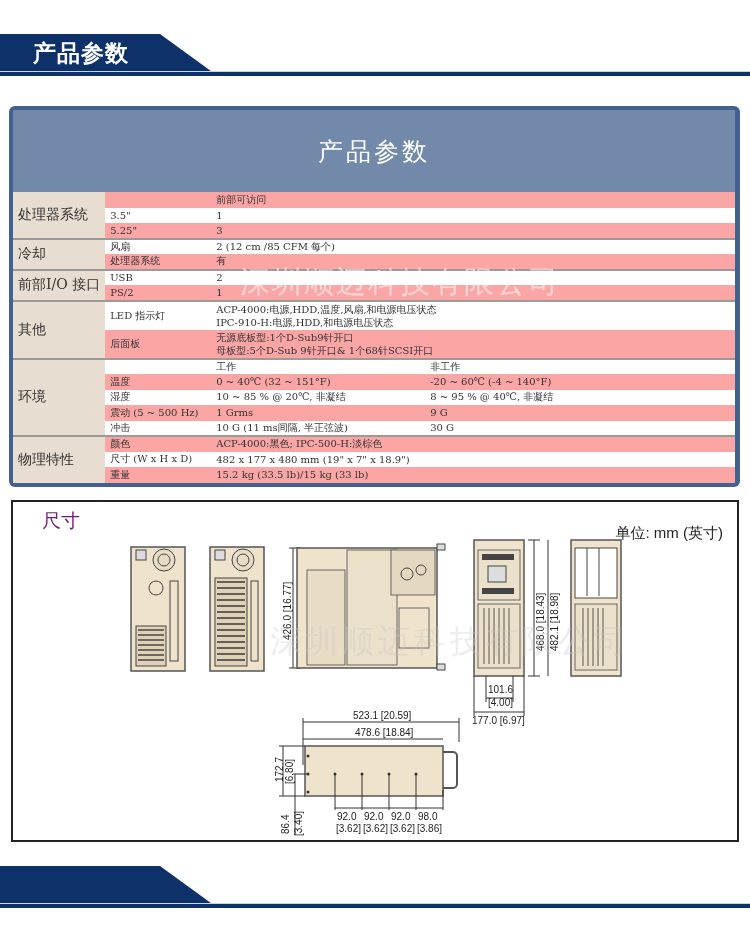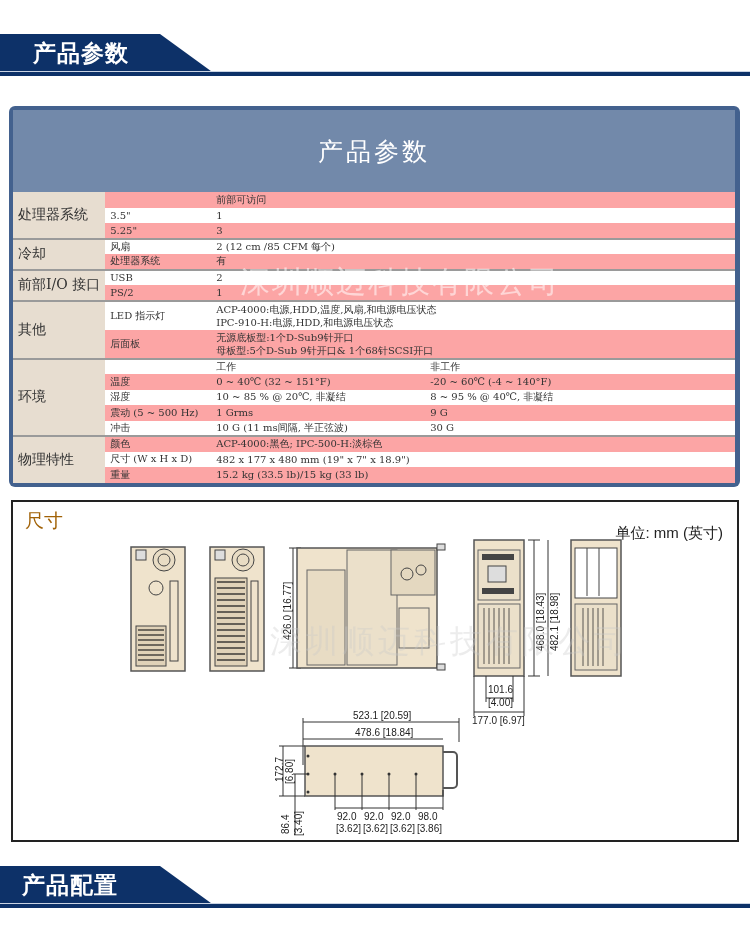--- a/index.html
+++ b/index.html
@@ -20,21 +20,21 @@
   td { height: 15.5px; padding: 0 5px; vertical-align: middle; white-space: nowrap; }
   td.cat { width: 92px; background: #e7ddd0; font-size: 14px; }
   td.sub { width: 106px; }
   td.val { width: 214px; }
   tr.w td:not(.cat) { background: #ffffff; }
   tr.g td:not(.cat) { background: #fca5a5; }
   tr.grp td { border-top: 2px solid #9a9a9a; }
   tr.tall td { height: 29px; line-height: 13px; }
 
   .dim { position: absolute; left: 11px; top: 500px; width: 728px; height: 342px; border: 2px solid #222; background: #fff; }
-  .dim-title { position: absolute; left: 12px; top: 6px; color: #a16207; font-family: Liberation Mono, monospace; font-size: 19px; }
+  .dim-title { position: absolute; left: 29px; top: 6px; color: #701a75; font-family: Liberation Mono, monospace; font-size: 19px; }
   .dim-unit { position: absolute; right: 14px; top: 22px; font-family: "Liberation Sans", sans-serif; font-size: 15px; color: #222; }
   .drawing { position: absolute; }
   .lbl { font-family: "Liberation Sans", sans-serif; font-size: 10px; fill: #222; }
 
   .wm { position: absolute; left: 240px; top: 262px; font-family: "DejaVu Sans", sans-serif; font-size: 30px; color: rgba(255,255,255,0.55); letter-spacing: 2px; pointer-events: none; }
   .wm2 { position: absolute; left: 270px; top: 620px; font-family: "DejaVu Sans", sans-serif; font-size: 32px; color: rgba(200,200,200,0.35); letter-spacing: 4px; pointer-events: none; }
 </style>
 </head>
 <body>
 
@@ -309,14 +309,13 @@
     <text class="lbl" x="88" y="122">[3.62]</text>
     <text class="lbl" x="115" y="122">[3.62]</text>
     <text class="lbl" x="142" y="122">[3.86]</text>
   </svg>
 </div>
 <div class="wm2">深圳顺迈科技有限公司</div>
 
 <div class="sec-header" id="hdr2">
   <div class="tab"></div>
   <div class="line"></div>
-  <div class="title">产品配置</div>
 </div>
 
 </body></html>

